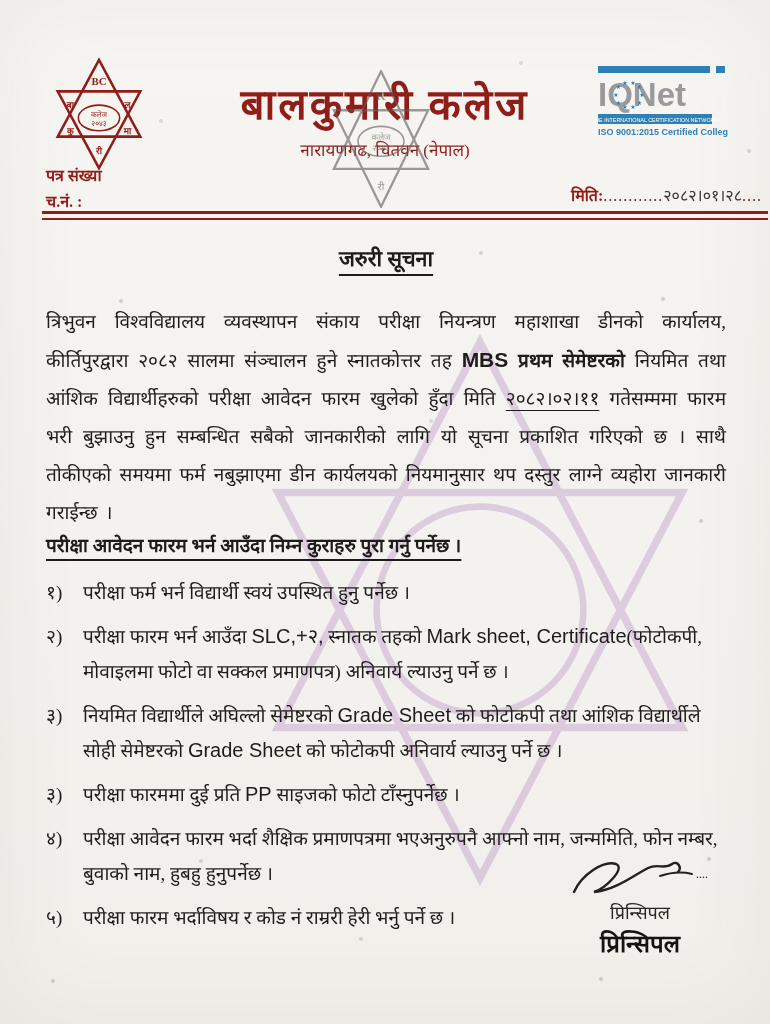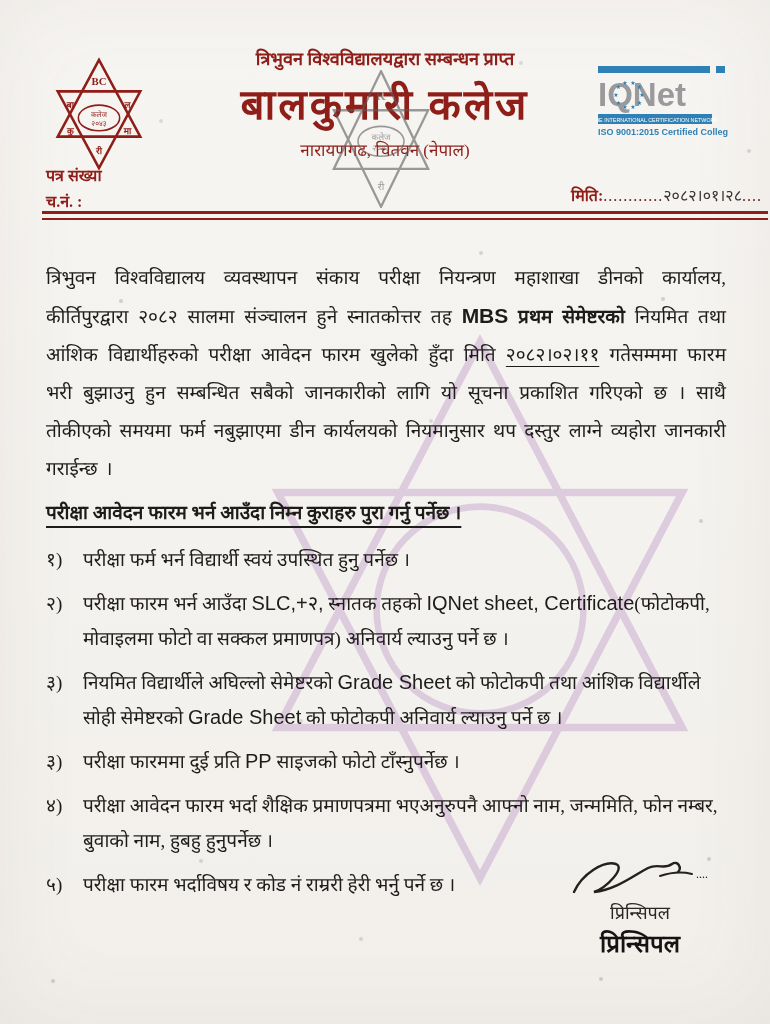--- a/index.html
+++ b/index.html
@@ -34,21 +34,21 @@
   .watermark{position:absolute;top:330px;left:245px;opacity:.38;pointer-events:none;}
 
   
   .content{position:absolute;top:232px;left:46px;width:680px;}
   .title{margin:0;text-align:center;font-size:21.5px;font-weight:bold;line-height:33px;}
   .title-line{text-decoration:underline;text-decoration-thickness:2px;text-underline-offset:8px;}
   .title .lat{font-size:22px;font-weight:bold;}
   .title-line2{display:block;margin-top:11px;}
   .body-para{margin:27px 0 0 0;font-size:19px;line-height:38px;text-align:justify;word-spacing:3px;}
   .body-para .lat{font-size:21px;}
-  .subheading{margin-top:11px;font-size:19px;font-weight:bold;
+  .subheading{font-size:19px;font-weight:bold;
               text-decoration:underline;text-decoration-thickness:2px;text-underline-offset:7px;}
   .list{margin-top:17px;}
   .item{display:flex;font-size:19px;line-height:35px;margin-bottom:9px;}
   .item .num{width:37px;flex:0 0 37px;}
   .item .itext{flex:1;}
 
   
   .sig-block{position:absolute;top:854px;right:30px;width:200px;text-align:center;}
   .sig-stamp{font-size:18px;color:#2a2624;margin-top:-6px;}
   .sig-title{font-size:24px;font-weight:bold;color:#161412;margin-top:2px;}
@@ -81,21 +81,20 @@
     <text x="50" y="30" font-size="11" font-weight="bold" fill="#8f1d18" text-anchor="middle">BC</text>
     <text x="21" y="53" font-size="9" font-weight="bold" fill="#8f1d18" text-anchor="middle">बा</text>
     <text x="79" y="53" font-size="9" font-weight="bold" fill="#8f1d18" text-anchor="middle">ल</text>
     <text x="21" y="79" font-size="9" font-weight="bold" fill="#8f1d18" text-anchor="middle">कु</text>
     <text x="79" y="79" font-size="9" font-weight="bold" fill="#8f1d18" text-anchor="middle">मा</text>
     <text x="50" y="100" font-size="9" font-weight="bold" fill="#8f1d18" text-anchor="middle">री</text>
     <text x="50" y="62" font-size="7.5" fill="#8f1d18" text-anchor="middle">कलेज</text>
     <text x="50" y="71" font-size="7.5" fill="#8f1d18" text-anchor="middle">२०४३</text>
   </svg>
 
-  <div class="affiliation">त्रिभुवन विश्वविद्यालयद्वारा सम्बन्धन प्राप्त</div>
   <div class="college-name">बालकुमारी कलेज</div>
   <div class="address">नारायणगढ, चितवन (नेपाल)</div>
 
   <svg class="header-stamp" width="120" height="138" viewBox="0 0 100 120">
     <polygon points="50,1 9,86 91,86" fill="none" stroke="#5c5c5c" stroke-width="2"></polygon>
     <polygon points="50,119 9,35 91,35" fill="none" stroke="#5c5c5c" stroke-width="2"></polygon>
     <ellipse cx="50" cy="62" rx="20" ry="13" fill="none" stroke="#5c5c5c" stroke-width="1.4"></ellipse>
     <text x="50" y="26" font-size="11" font-weight="bold" fill="#5c5c5c" text-anchor="middle">K</text>
     <text x="50" y="61" font-size="7.5" fill="#5c5c5c" text-anchor="middle">कलेज</text>
     <text x="50" y="70" font-size="7.5" fill="#5c5c5c" text-anchor="middle">२०४३</text>
@@ -127,41 +126,42 @@
   <div class="ch-no">च.नं. :</div>
 
   <div class="date-line">
     <span class="lbl">मिति:</span><span class="dots">............</span><span class="val">२०८२।०१।२८</span><span class="dots">....</span>
   </div>
 
   <div class="rule"></div>
 
   <main class="content">
     <h1 class="title">
+      <span class="title-line title-line2">जरुरी सूचना</span>
     </h1>
 
     <p class="body-para">
       <span>त्रिभुवन विश्वविद्यालय व्यवस्थापन संकाय परीक्षा नियन्त्रण महाशाखा डीनको कार्यालय, कीर्तिपुरद्वारा २०८२ सालमा संञ्चालन हुने स्नातकोत्तर तह </span><span class="lat b">MBS</span><span class="b"> प्रथम सेमेष्टरको</span><span> नियमित तथा आंशिक विद्यार्थीहरुको परीक्षा आवेदन फारम खुलेको हुँदा मिति </span><span class="u">२०८२।०२।११</span><span>  गतेसम्ममा फारम भरी बुझाउनु हुन सम्बन्धित सबैको जानकारीको लागि यो सूचना प्रकाशित गरिएको छ । साथै तोकीएको समयमा फर्म नबुझाएमा डीन कार्यलयको नियमानुसार थप दस्तुर लाग्ने व्यहोरा जानकारी गराईन्छ ।</span>
     </p>
 
     <div class="subheading">परीक्षा आवेदन फारम भर्न आउँदा निम्न कुराहरु पुरा गर्नु पर्नेछ ।</div>
 
     <div class="list">
 
       <div class="item">
         <span class="num">१)</span>
         <span class="itext">
           <span>परीक्षा फर्म भर्न विद्यार्थी स्वयं उपस्थित हुनु पर्नेछ ।</span>
         </span>
       </div>
 
       <div class="item">
         <span class="num">२)</span>
         <span class="itext">
-          <span>परीक्षा फारम भर्न आउँदा </span><span class="lat">SLC,+२,</span><span> स्नातक तहको </span><span class="lat">IQNet sheet, Certificate</span><span>(फोटोकपी, मोवाइलमा फोटो वा सक्कल प्रमाणपत्र) अनिवार्य ल्याउनु पर्ने छ ।</span>
+          <span>परीक्षा फारम भर्न आउँदा </span><span class="lat">SLC,+२,</span><span> स्नातक तहको </span><span class="lat">Mark sheet, Certificate</span><span>(फोटोकपी, मोवाइलमा फोटो वा सक्कल प्रमाणपत्र) अनिवार्य ल्याउनु पर्ने छ ।</span>
         </span>
       </div>
 
       <div class="item">
         <span class="num">३)</span>
         <span class="itext">
           <span>नियमित विद्यार्थीले अघिल्लो सेमेष्टरको </span><span class="lat">Grade Sheet</span><span> को फोटोकपी तथा आंशिक विद्यार्थीले सोही सेमेष्टरको </span><span class="lat">Grade Sheet</span><span> को फोटोकपी अनिवार्य ल्याउनु पर्ने छ ।</span>
         </span>
       </div>
 

